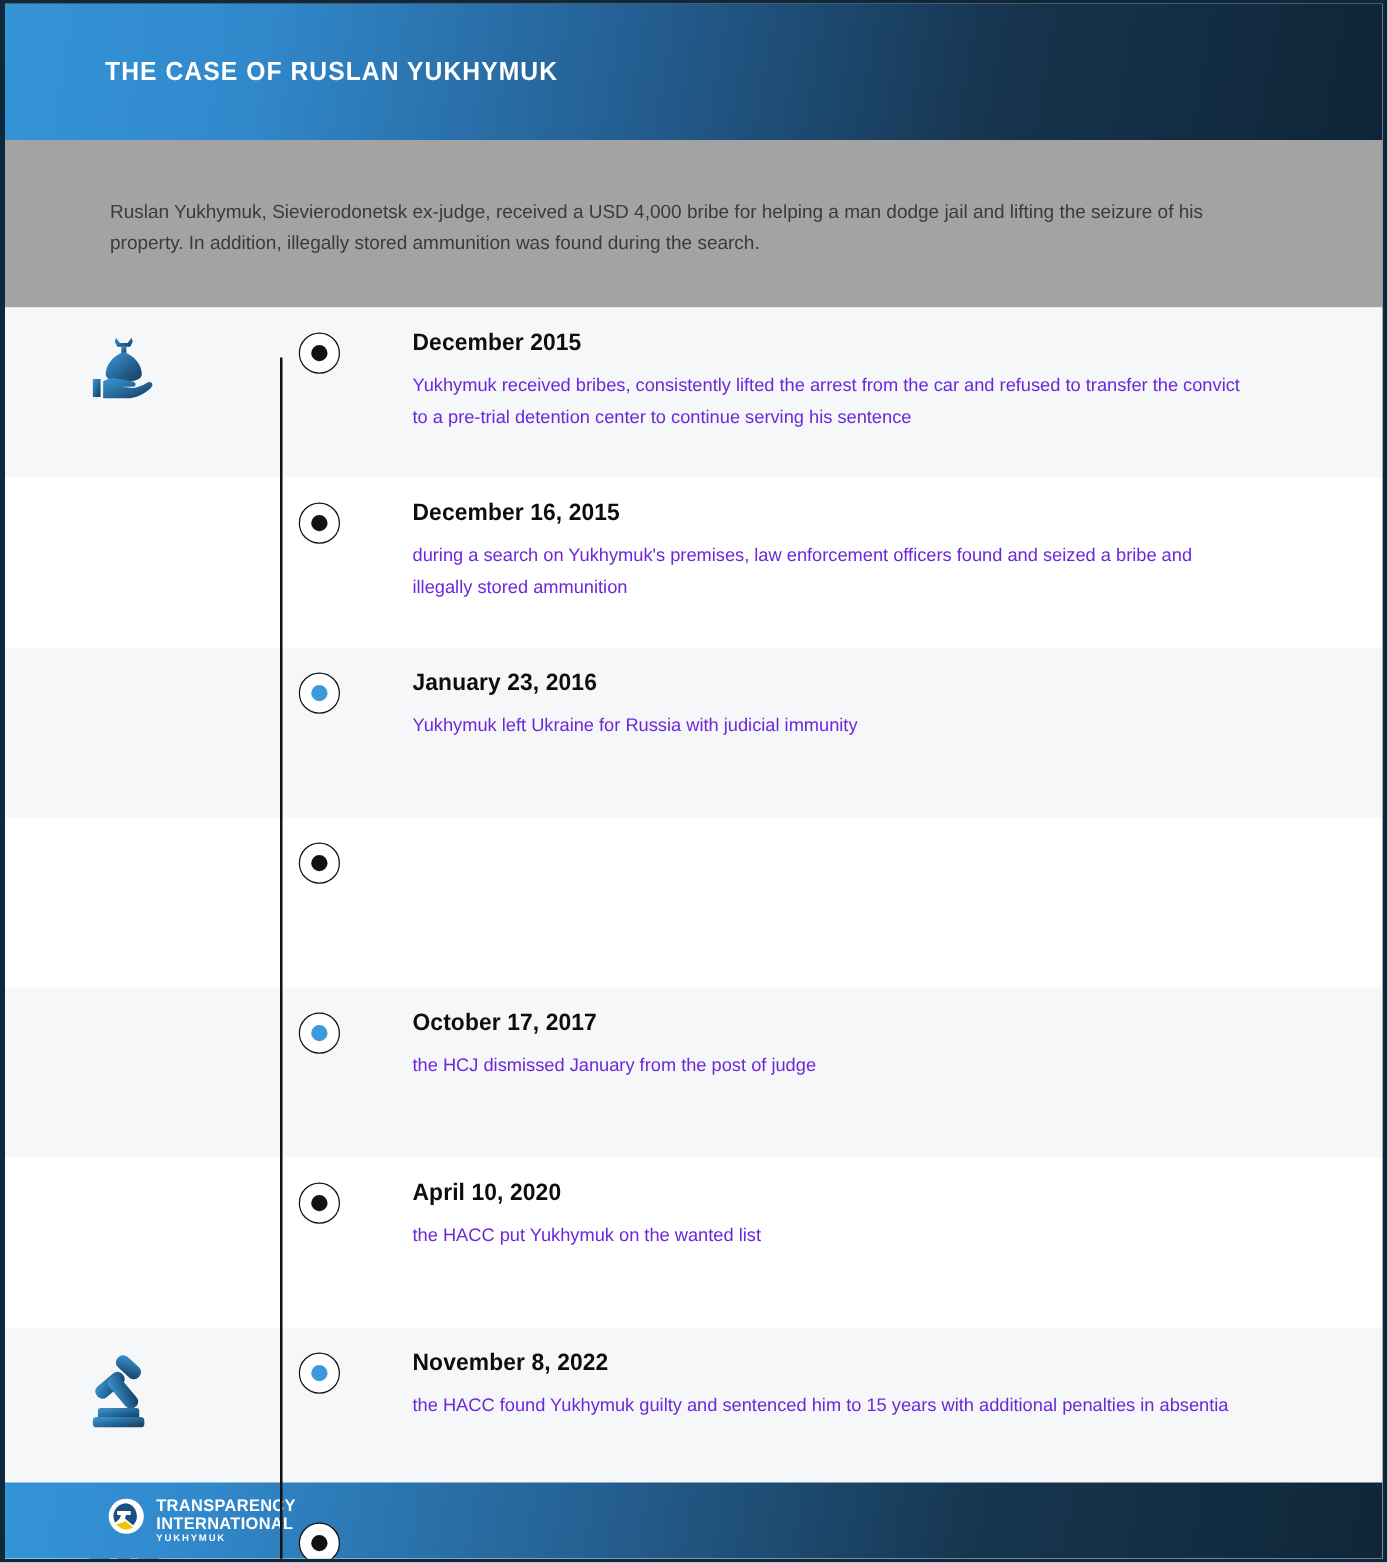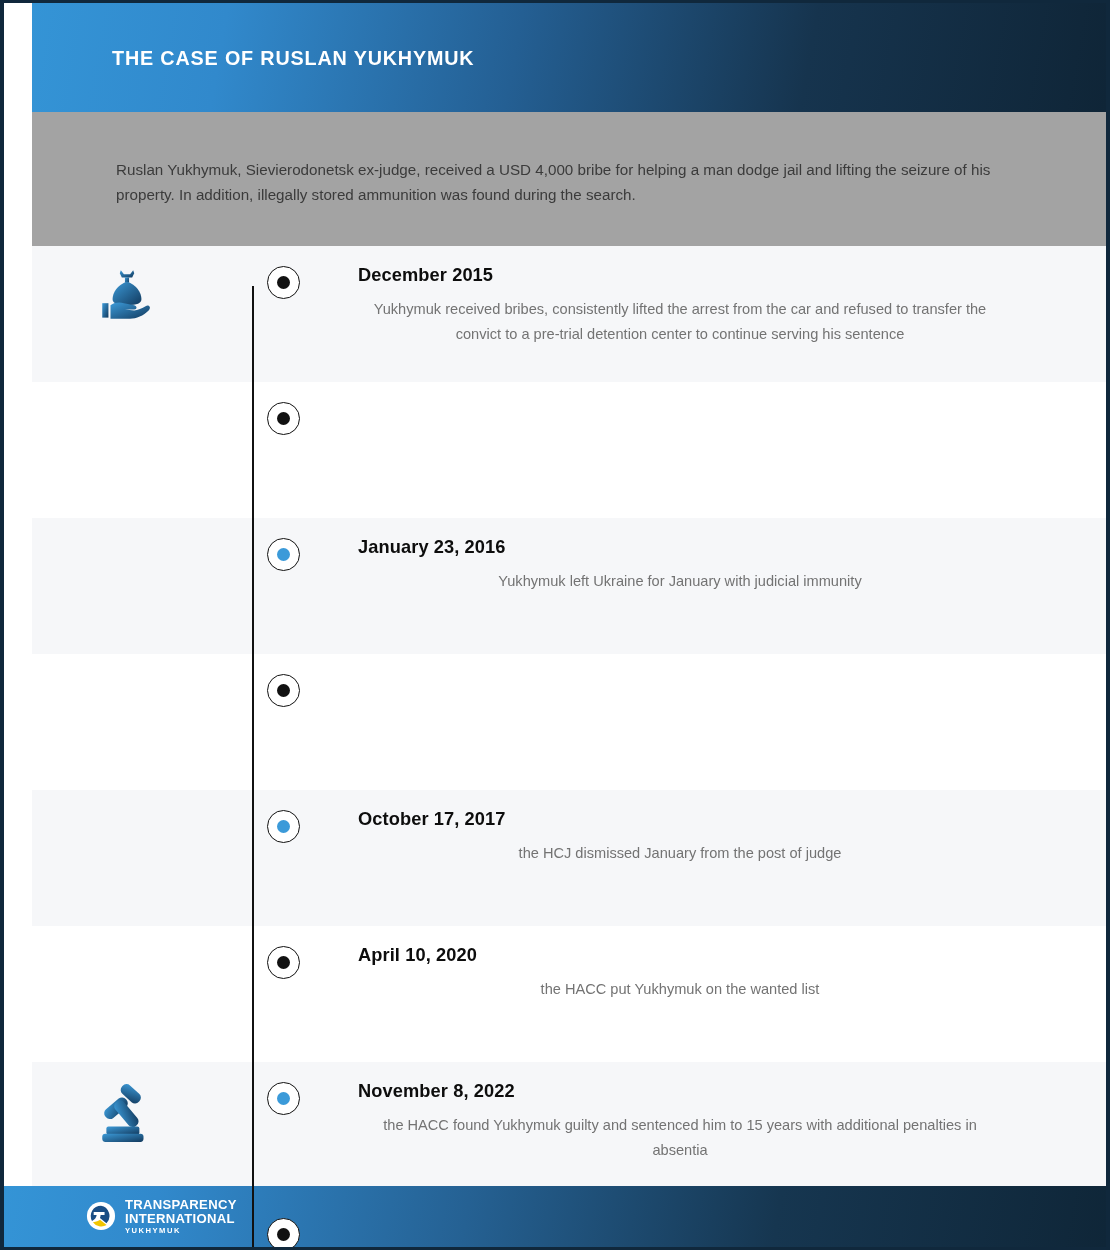--- a/index.html
+++ b/index.html
@@ -14,21 +14,20 @@
     position: relative;
     width: 1110px;
     height: 1250px;
     background: #ffffff;
     box-sizing: border-box;
     border-left: 4px solid #10283c;
     border-right: 4px solid #10283c;
     border-top: 3px solid #10283c;
     border-bottom: 3px solid #10283c;
     overflow: hidden;
-    padding-left: 28px;
   }
 
   
   .header {
     position: relative;
     height: 109px;
     background: linear-gradient(100deg, #3494d6 0%, #3189cc 18%, #245f93 45%, #16344e 72%, #0f2537 100%);
     display: flex;
     align-items: center;
   }
@@ -123,24 +122,23 @@
     font-weight: bold;
     color: #0d0d0d;
     letter-spacing: 0.1px;
     margin: 0 0 11px 0;
     transform: scaleX(0.96);
     transform-origin: left center;
   }
   .ev-desc {
     font-size: 14.6px;
     line-height: 25px;
-    color: #737373;
+    color: #6d28d9;
     margin: 0;
     max-width: 720px;
-    text-align: center;
   }
 
   
   .icon-box {
     width: 66px;
     height: 66px;
   }
   .icon-box svg { display: block; width: 100%; height: 100%; }
 
   
@@ -150,21 +148,20 @@
     right: 0;
     bottom: 0;
     height: 61px;
     background: linear-gradient(100deg, #3494d6 0%, #3189cc 14%, #256193 42%, #163650 70%, #0f2638 100%);
     display: flex;
     align-items: center;
   }
   .logo-wrap {
     margin-left: 82px;
     display: flex;
-    align-items: center;
     gap: 9px;
   }
   .logo-mark { width: 30px; height: 30px; }
   .logo-mark svg { display: block; width: 100%; height: 100%; }
   .logo-text { line-height: 1.02; }
   .logo-l1, .logo-l2 {
     color: #ffffff;
     font-size: 13.5px;
     font-weight: bold;
     letter-spacing: 0.3px;
@@ -226,32 +223,36 @@
       </div>
     </div>
 
     <div class="row plain">
       <div class="col-icon"></div>
       <div class="col-marker">
         <div class="marker">
             <span class="dot"></span>
           </div>
       </div>
+      <div class="col-body">
+        <div class="ev-date">December 16, 2015</div>
+        <p class="ev-desc">during a search on Yukhymuk's premises, law enforcement officers found and seized a bribe and illegally stored ammunition</p>
+      </div>
     </div>
 
     <div class="row shade">
       <div class="col-icon"></div>
       <div class="col-marker">
         <div class="marker">
             <span class="dot blue"></span>
           </div>
       </div>
       <div class="col-body">
         <div class="ev-date">January 23, 2016</div>
-        <p class="ev-desc">Yukhymuk left Ukraine for January with judicial immunity</p>
+        <p class="ev-desc">Yukhymuk left Ukraine for Russia with judicial immunity</p>
       </div>
     </div>
 
     <div class="row plain">
       <div class="col-icon"></div>
       <div class="col-marker">
         <div class="marker">
             <span class="dot"></span>
           </div>
       </div>

